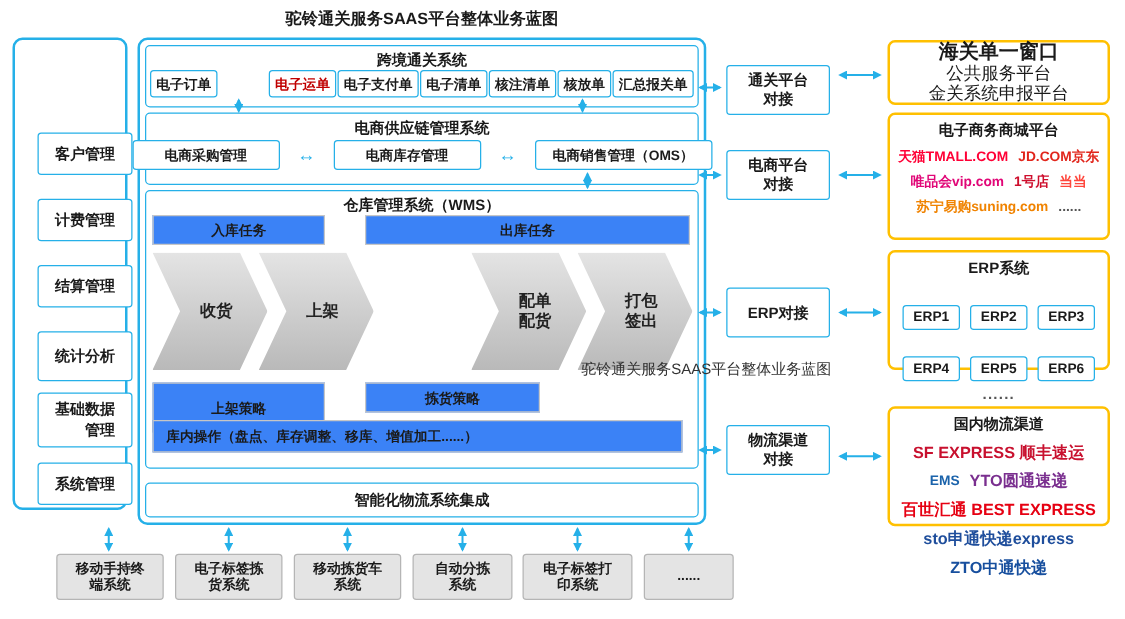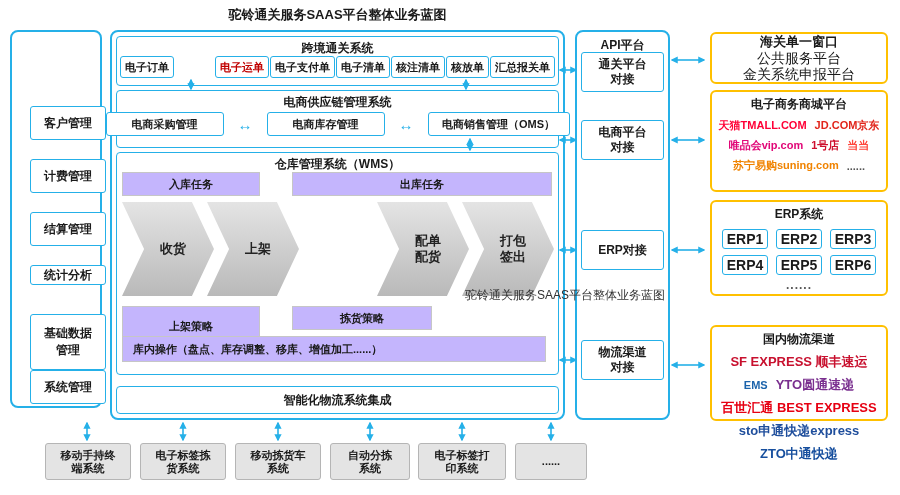--- a/index.html
+++ b/index.html
@@ -14,21 +14,21 @@
   .pre{white-space:pre-line;text-align:center;}
   .flexc{display:flex;align-items:center;justify-content:center;}
 
   .diagram-title{left:110px;top:6px;width:455px;text-align:center;font-size:13px;font-weight:bold;}
 
   .panel{border:2px solid var(--cyan);border-radius:8px;background:#fff;}
   .section{border:1.5px solid var(--cyan);border-radius:4px;background:#fff;}
   .sec-title{text-align:center;font-size:12px;font-weight:bold;padding-top:3px;}
 
   .box-cyan{background:#fff;border:1.5px solid var(--cyan);border-radius:3px;font-size:11px;}
-  .box-grey{background:#c4b5fd;border:1px solid #c6c6c6;font-size:11px;font-weight:600;}
+  .box-grey{background:#3b82f6;border:1px solid #c6c6c6;font-size:11px;font-weight:600;}
 
   .side-item{left:18px;width:76px;font-size:12px;font-weight:600;}
   .customs-row{left:120px;top:56px;width:435px;height:22px;display:flex;justify-content:space-between;align-items:center;}
   .customs-row .box-cyan{height:22px;padding:4px 4px;display:flex;align-items:center;font-weight:600;}
 
   .supply-row{left:120px;top:112px;width:435px;height:24px;display:flex;justify-content:center;align-items:center;gap:14px;}
   .supply-row .box-cyan{height:24px;padding:0 6px;display:flex;align-items:center;justify-content:center;font-weight:600;}
   .h-arrow{color:var(--cyan);font-size:15px;font-weight:bold;line-height:1;}
 
   .chevron{top:202px;width:92px;height:94px;
@@ -40,44 +40,44 @@
   .api-box{left:581px;width:83px;height:40px;font-size:12px;font-weight:600;line-height:15px;}
 
   .gold{border:2px solid var(--yellow);border-radius:6px;background:#fff;}
   .gold-title{text-align:center;font-size:12px;font-weight:bold;padding-top:4px;}
 
   .logo-wrap{display:flex;flex-wrap:wrap;justify-content:center;align-items:center;column-gap:8px;row-gap:5px;padding:5px 6px 0 6px;}
   .logo{font-size:11px;font-weight:bold;white-space:nowrap;}
   .logo.small{font-size:13px;}
 
   .erp-grid{display:flex;flex-wrap:wrap;justify-content:center;column-gap:8px;row-gap:6px;padding-top:6px;}
-  .erp-item{width:46px;height:20px;font-size:14px;font-weight:600;}
+  .erp-item{width:46px;height:20px;font-size:11px;font-weight:600;margin-top:15px;}
   .more-dots{text-align:center;font-size:12px;font-weight:bold;color:#555;padding-top:3px;letter-spacing:1px;}
 
   .bottom-box{top:443px;height:37px;background:#e4e4e4;border:1px solid #b5b5b5;border-radius:3px;font-size:11px;line-height:13px;font-weight:600;}
 
   .watermark{left:465px;top:287px;font-size:12px;color:#333;white-space:nowrap;z-index:30;}
   .connectors{left:0;top:0;pointer-events:none;z-index:20;}
   .rc-lines{display:flex;flex-direction:column;align-items:center;justify-content:center;height:100%;line-height:16px;}
-  .rc-lines .l0{font-weight:bold;font-size:13px;}
+  .rc-lines .l0{font-weight:bold;font-size:16px;}
   .rc-lines .l1,.rc-lines .l2{font-size:14px;}
 </style>
 </head>
 <body>
 
 <div class="canvas">
 
   <div class="abs diagram-title">驼铃通关服务SAAS平台整体业务蓝图</div>
 
   <div class="abs panel" style="left:10px;top:30px;width:92px;height:378px;">
     <div class="abs side-item box-cyan flexc pre" style="top:74px;height:34px;">客户管理</div>
     <div class="abs side-item box-cyan flexc pre" style="top:127px;height:34px;">计费管理</div>
     <div class="abs side-item box-cyan flexc pre" style="top:180px;height:34px;">结算管理</div>
-    <div class="abs side-item box-cyan flexc pre" style="top:233px;height:20px;">统计分析</div>
-    <div class="abs side-item box-cyan flexc pre" style="top:282px;height:56px;">基础数据
+    <div class="abs side-item box-cyan flexc pre" style="top:233px;height:40px;">统计分析</div>
+    <div class="abs side-item box-cyan flexc pre" style="top:282px;height:44px;text-align:right;">基础数据
 管理</div>
     <div class="abs side-item box-cyan flexc pre" style="top:338px;height:34px;">系统管理</div>
   </div>
 
   <div class="abs panel" style="left:110px;top:30px;width:455px;height:390px;"></div>
 
   <div class="abs section" style="left:116px;top:36px;width:443px;height:50px;">
     <div class="sec-title">跨境通关系统</div>
   </div>
   <div class="abs customs-row">
@@ -115,23 +115,20 @@
 签出</div>
 
   <div class="abs box-grey flexc" style="left:122px;top:306px;width:138px;height:40px;">上架策略</div>
   <div class="abs box-grey flexc" style="left:292px;top:306px;width:140px;height:24px;">拣货策略</div>
   <div class="abs box-grey" style="left:122px;top:336px;width:424px;height:26px;display:flex;align-items:center;padding-left:10px;font-weight:600;">库内操作（盘点、库存调整、移库、增值加工......）</div>
 
   <div class="abs watermark">驼铃通关服务SAAS平台整体业务蓝图</div>
 
   <div class="abs section flexc" style="left:116px;top:386px;width:443px;height:28px;font-size:12px;font-weight:bold;">智能化物流系统集成</div>
 
-  <div class="abs panel" style="left:575px;top:30px;width:95px;height:390px;">
-    <div class="sec-title" style="padding-top:5px;">API平台</div>
-  </div>
   <div class="abs api-box box-cyan flexc pre" style="top:52px;">通关平台
 对接</div>
   <div class="abs api-box box-cyan flexc pre" style="top:120px;">电商平台
 对接</div>
   <div class="abs api-box box-cyan flexc pre" style="top:230px;text-align:center;">ERP对接</div>
   <div class="abs api-box box-cyan flexc pre" style="top:340px;">物流渠道
 对接</div>
 
   <div class="abs gold" style="left:710px;top:32px;width:178px;height:52px;">
     <div class="rc-lines">

